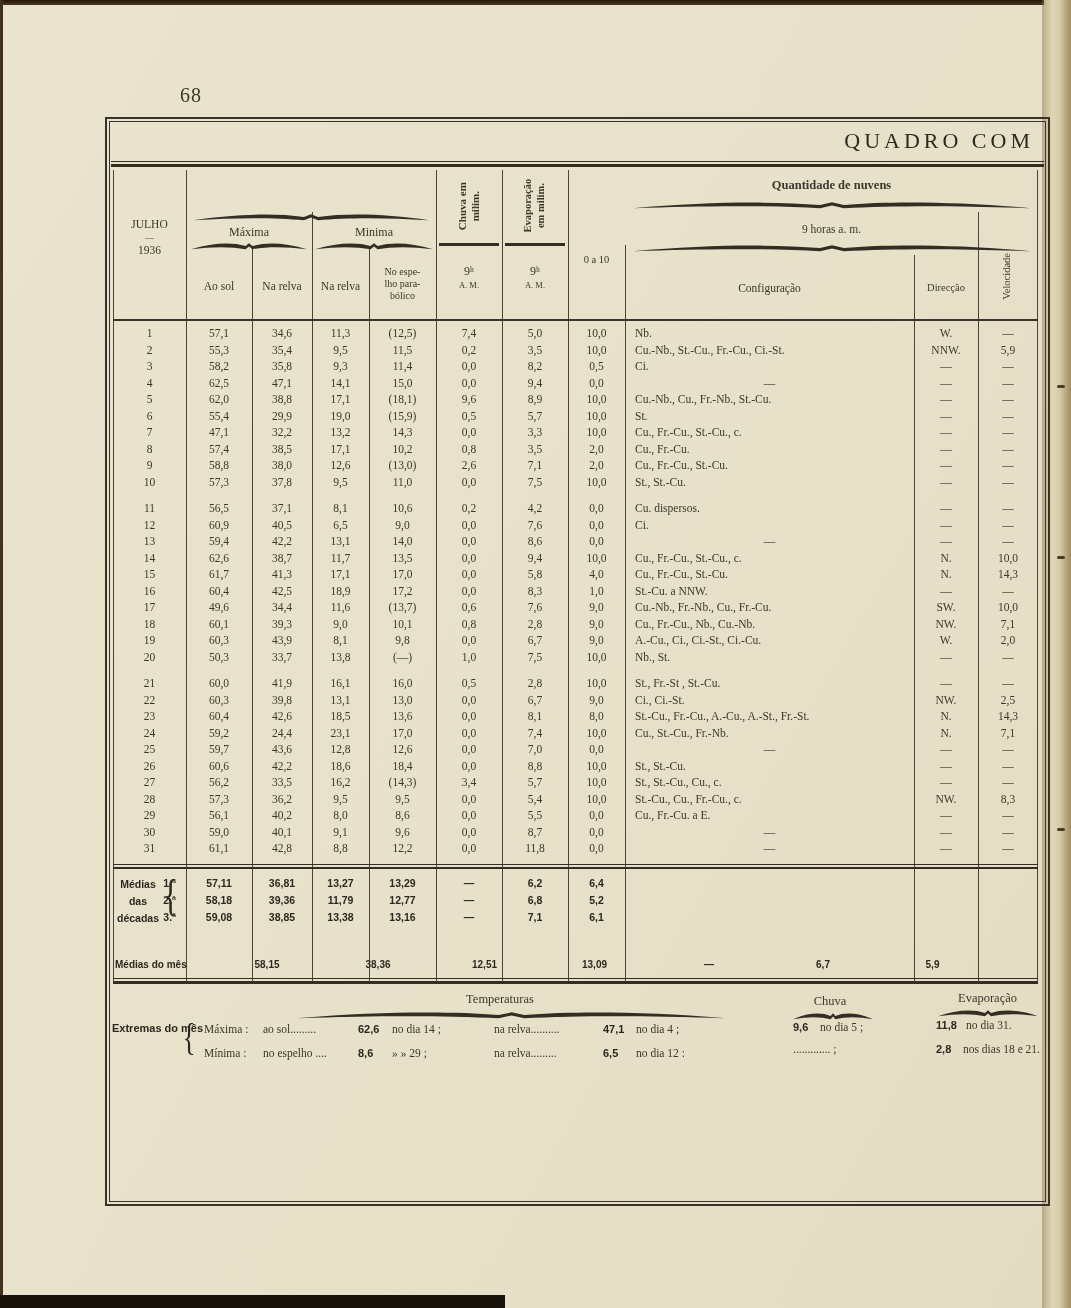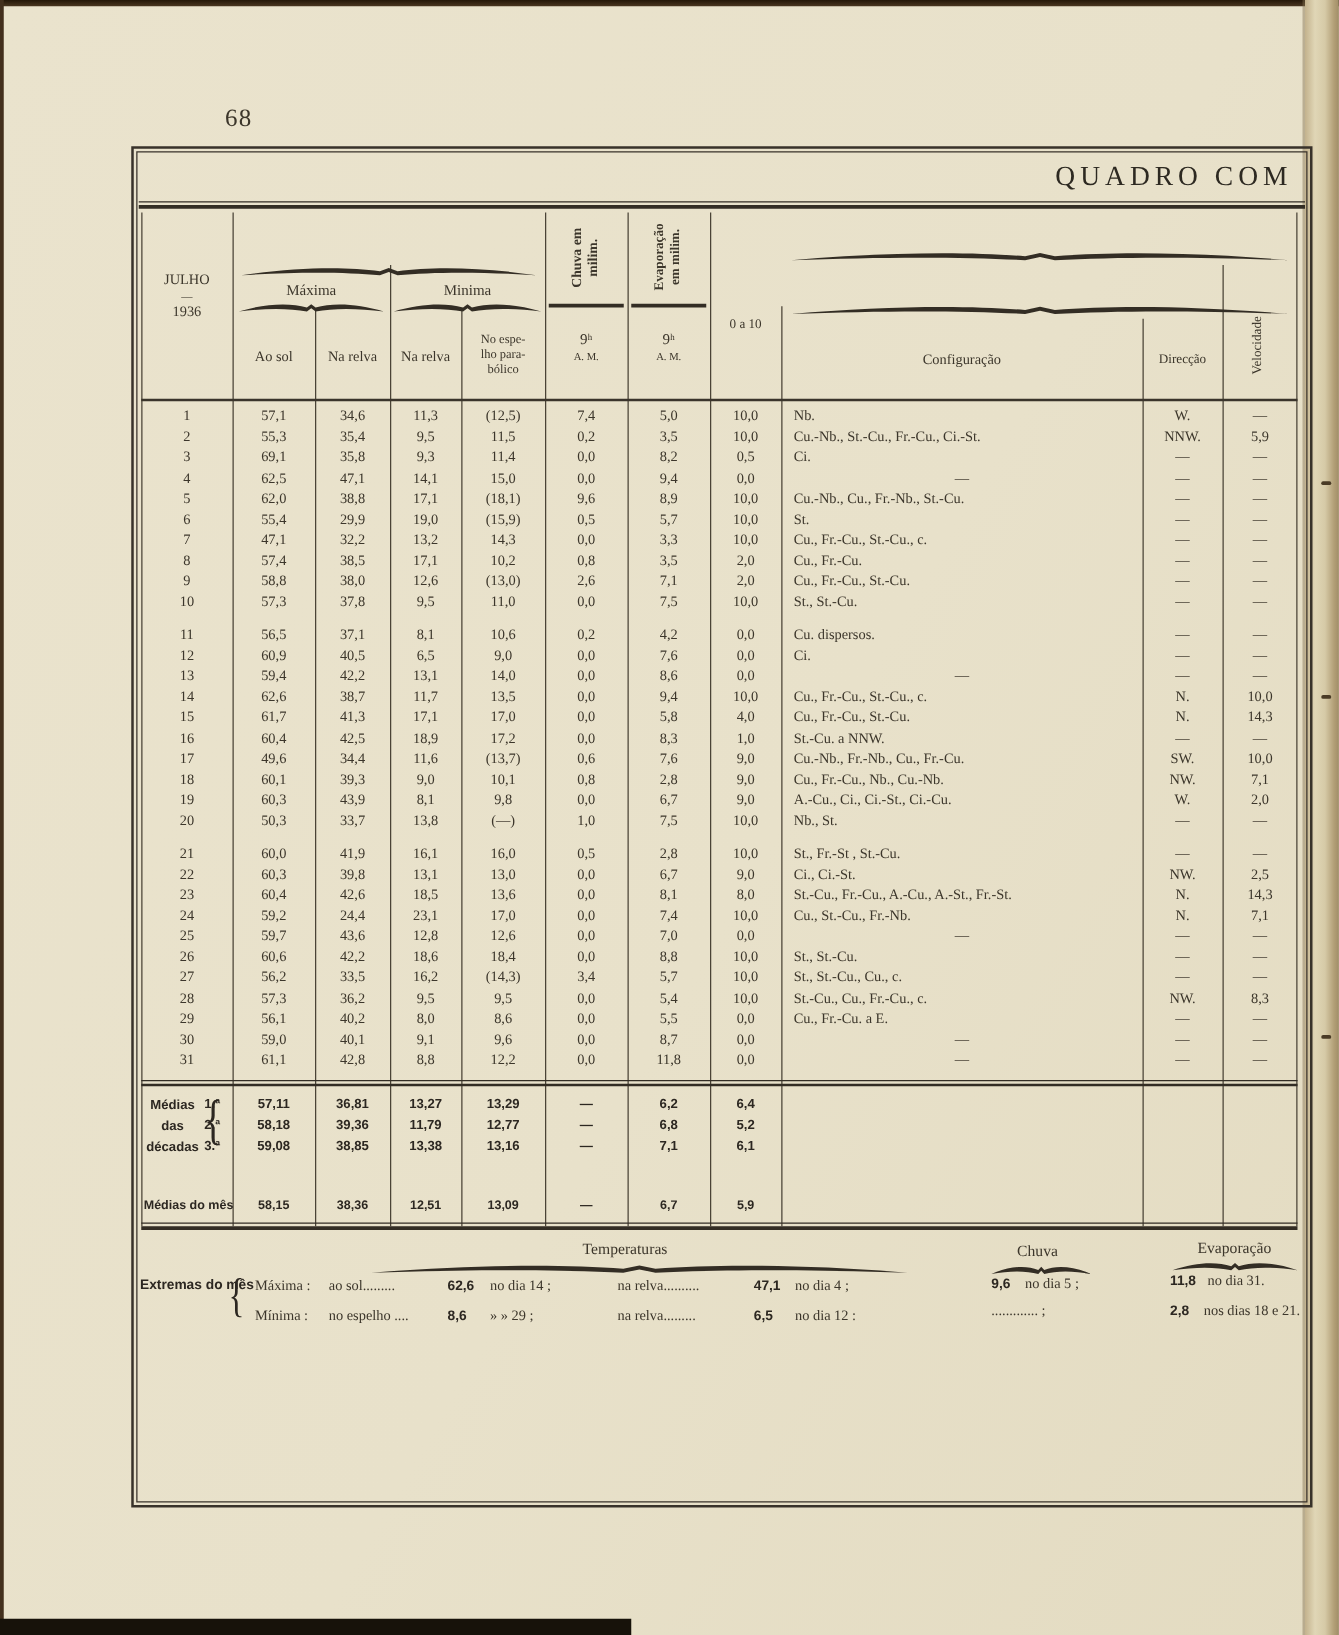--- a/index.html
+++ b/index.html
@@ -54,21 +54,21 @@
         height:17px;align-items:center;}
   .c-ord{text-align:right;padding-right:10px;}
   .medias-label{position:absolute;left:2px;top:706px;width:46px;text-align:center;
         font-family:"Liberation Sans","DejaVu Sans",sans-serif;font-weight:bold;font-size:10.5px;
         line-height:17px;color:#2c2721;}
   .medias-brace{position:absolute;left:47px;top:700px;font-size:44px;line-height:52px;color:#2c2721;
         transform:scaleX(.7);}
   .mesrow{position:absolute;left:0;top:786px;width:858px;display:grid;
         grid-template-columns:73px 66px 60px 57px 67px 66px 66px 57px 289px 64px 60px;height:17px;
         align-items:center;font-family:"Liberation Sans","DejaVu Sans",sans-serif;font-weight:bold;
-        font-size:10px;color:#2c2721;}
+        font-size:10px;color:#2c2721;gap:48px;}
   .bot-rule-a{position:absolute;left:0;top:808px;width:925px;height:1px;background:#332d24;}
   .bot-rule-b{position:absolute;left:0;top:811px;width:925px;height:3px;background:#332d24;}
   
   .ex{position:absolute;white-space:nowrap;font-size:11.5px;}
   .ex-hdr{text-align:center;font-size:12.5px;}
   .ex-bold{font-family:"Liberation Sans","DejaVu Sans",sans-serif;font-weight:bold;font-size:11px;color:#2c2721;}
   .ex-label-stack{text-align:center;line-height:12px;}
   .ex-brace{font-size:38px;line-height:46px;transform:scaleX(.7);color:#2c2721;}
 </style>
 </head>
@@ -148,25 +148,27 @@
     <div class="hd rot" style="left:389px;top:2px;width:66px;height:68px;">
         <span class="bold-sm" style="font-size:10.5px;">Evaporação
 em milim.</span>
       </div>
     <div class="thickbar" style="left:392px;top:73px;width:60px;"></div>
     <div class="hd" style="left:389px;top:94px;width:66px;font-size:12px;">9ʰ</div>
     <div class="hd" style="left:389px;top:110px;width:66px;font-size:8.5px;">A. M.</div>
 
     <div class="hd" style="left:455px;top:84px;width:57px;font-size:10.5px;">0 a 10</div>
 
+    <div class="hd" style="left:512px;top:8px;width:413px;font-size:12.5px;font-weight:bold;">Quantidade de nuvens</div>
     <div class="brace" style="left:520px;top:31px;width:398px;">
       <svg viewBox="0 0 100 10" preserveAspectRatio="none">
           <path fill="#332d24" d="M0,8 C18,1 35,0 47,4.5 L50,1.5 L53,4.5 C65,0 82,1 100,8 C82,5 65,5 53,8 L50,5 L47,8 C35,5 18,5 0,8 Z"></path>
         </svg>
     </div>
+    <div class="hd" style="left:512px;top:53px;width:413px;">9 horas a. m.</div>
     <div class="brace" style="left:520px;top:74px;width:398px;">
       <svg viewBox="0 0 100 10" preserveAspectRatio="none">
           <path fill="#332d24" d="M0,8 C18,1 35,0 47,4.5 L50,1.5 L53,4.5 C65,0 82,1 100,8 C82,5 65,5 53,8 L50,5 L47,8 C35,5 18,5 0,8 Z"></path>
         </svg>
     </div>
     <div class="hd" style="left:512px;top:112px;width:289px;">Configuração</div>
     <div class="hd" style="left:801px;top:112px;width:64px;font-size:10.5px;">Direcção</div>
     <div class="hd rot" style="left:865px;top:66px;width:59px;height:80px;">
         <span style="font-size:10.5px;">Velocidade</span>
       </div>
@@ -198,21 +200,21 @@
           <div class="cell c-ctr">0,2</div>
           <div class="cell c-ctr">3,5</div>
           <div class="cell c-ctr">10,0</div>
           <div class="cell c-config">Cu.-Nb., St.-Cu., Fr.-Cu., Ci.-St.</div>
           <div class="cell c-ctr">NNW.</div>
           <div class="cell c-ctr">5,9</div>
         </div>
 
         <div class="trow">
           <div class="cell c-ctr">3</div>
-          <div class="cell c-ctr">69,1</div>
+          <div class="cell c-ctr">58,2</div>
           <div class="cell c-ctr">35,8</div>
           <div class="cell c-ctr">9,3</div>
           <div class="cell c-ctr">11,4</div>
           <div class="cell c-ctr">0,0</div>
           <div class="cell c-ctr">8,2</div>
           <div class="cell c-ctr">0,5</div>
           <div class="cell c-config">Ci.</div>
           <div class="cell c-ctr">—</div>
           <div class="cell c-ctr">—</div>
         </div>

